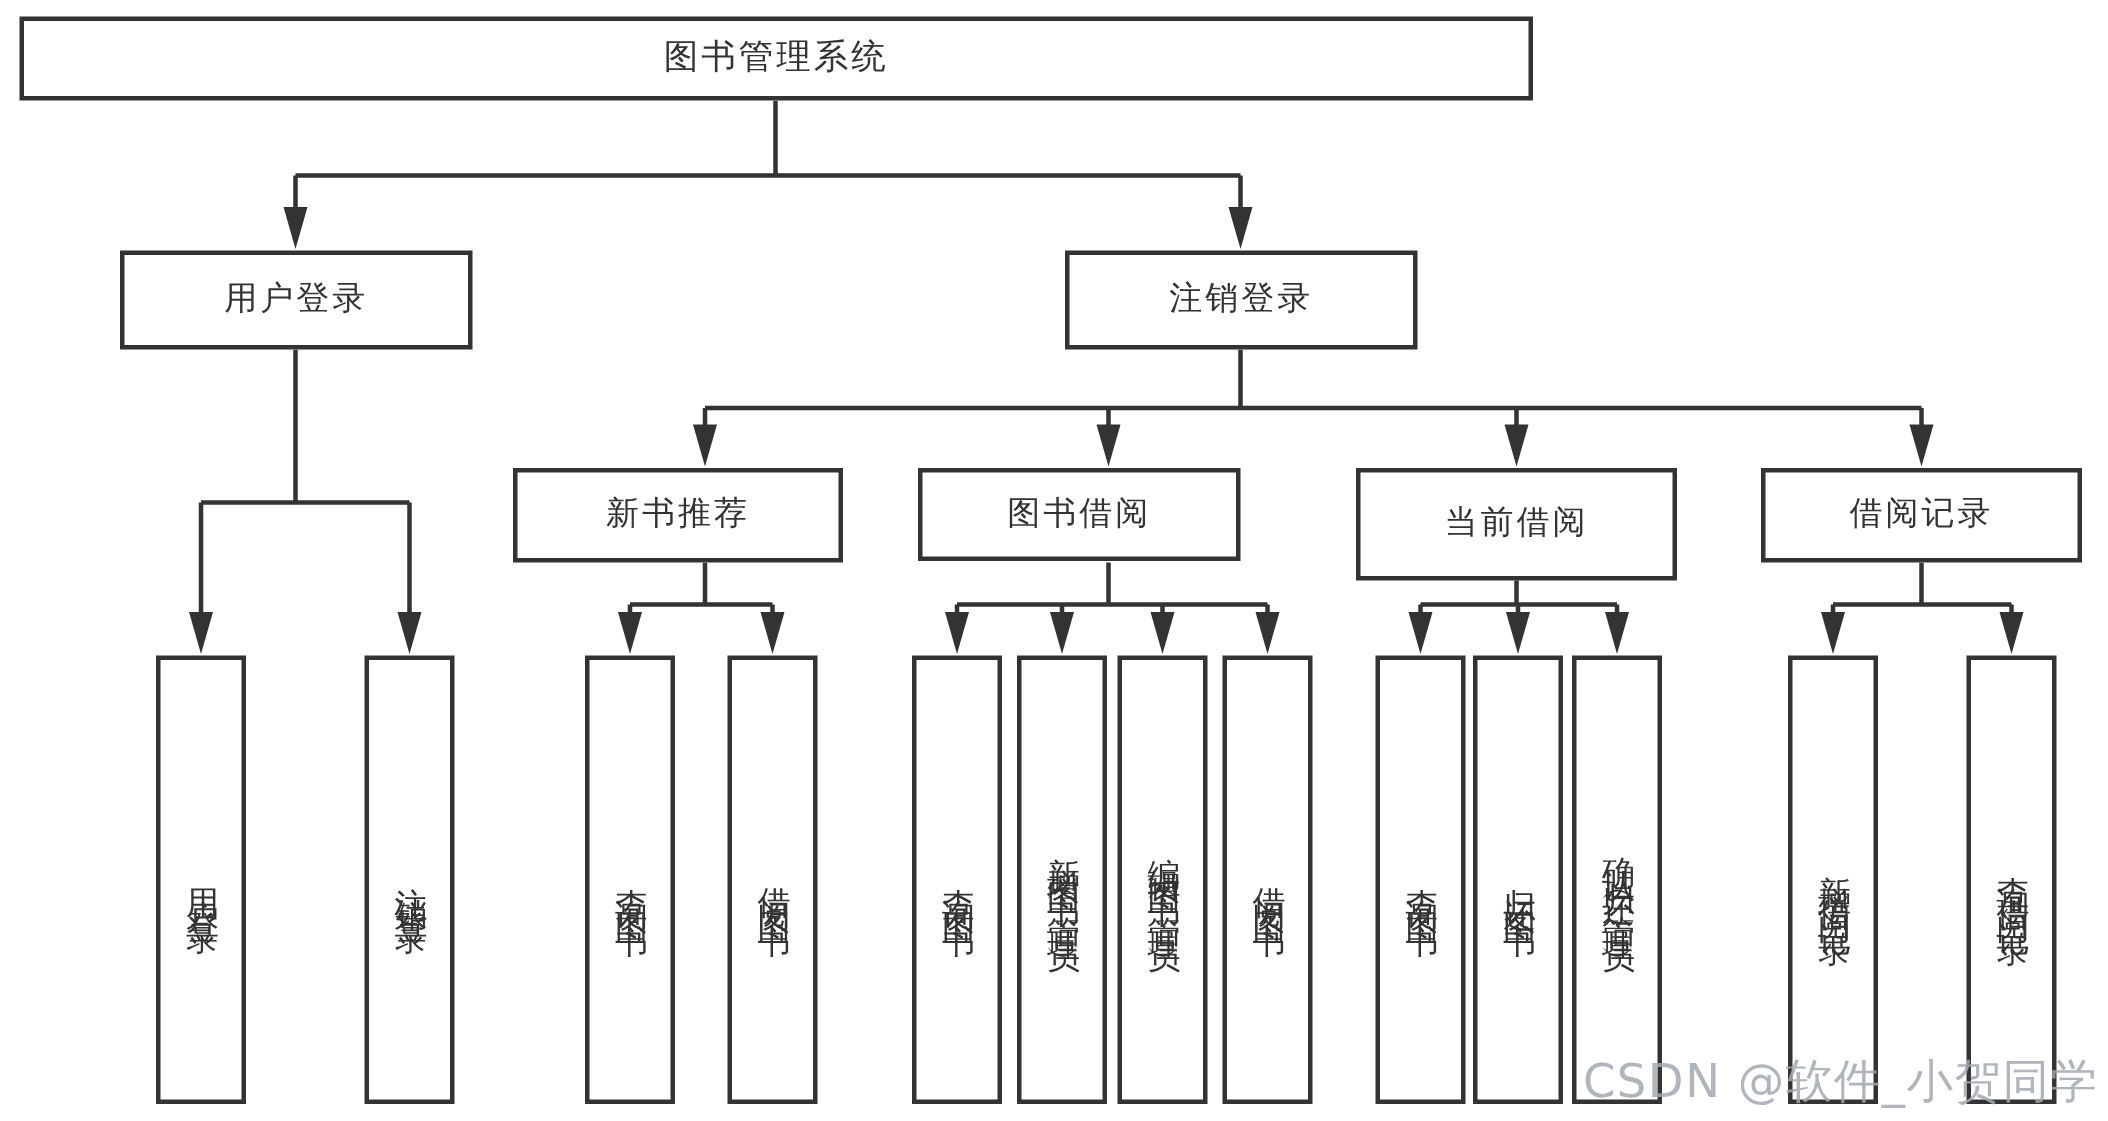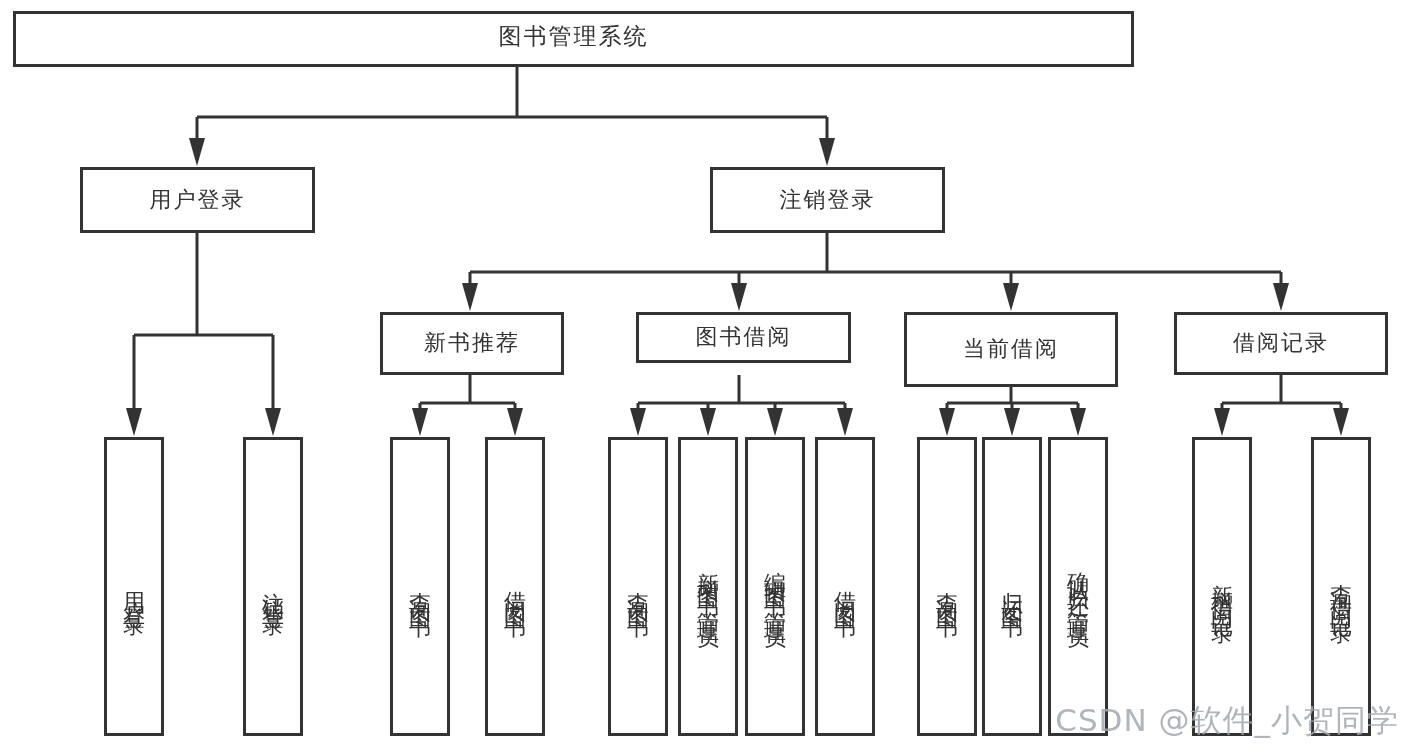--- a/index.html
+++ b/index.html
@@ -92,27 +92,27 @@
       <polygon points="775,436 767,408 783,408"></polygon>
       <polygon points="845,436 837,408 853,408"></polygon>
       <polygon points="947,436 939,408 955,408"></polygon>
       <polygon points="1012,436 1004,408 1020,408"></polygon>
       <polygon points="1078,436 1070,408 1086,408"></polygon>
       <polygon points="1222,436 1214,408 1230,408"></polygon>
       <polygon points="1341,436 1333,408 1349,408"></polygon>
     </g>
   </svg>
 
-  <div class="node hnode root-node" style="left:13px; top:11px; width:1121px; height:56px;font-family:Liberation Mono, monospace;">图书管理系统</div>
+  <div class="node hnode root-node" style="left:13px; top:11px; width:1009px; height:56px;">图书管理系统</div>
 
   <div class="node hnode" style="left:80px; top:167px; width:235px; height:66px;">用户登录</div>
   <div class="node hnode" style="left:710px; top:167px; width:235px; height:66px;">注销登录</div>
 
-  <div class="node hnode" style="left:380px; top:312px; width:184px; height:63px;">新书推荐</div>
-  <div class="node hnode" style="left:636px; top:312px; width:215px; height:51px;">图书借阅</div>
+  <div class="node hnode" style="left:342px; top:312px; width:220px; height:63px;">新书推荐</div>
+  <div class="node hnode" style="left:612px; top:312px; width:215px; height:62px;">图书借阅</div>
   <div class="node hnode" style="left:904px; top:312px; width:214px; height:75px;">当前借阅</div>
   <div class="node hnode" style="left:1174px; top:312px; width:214px; height:63px;">借阅记录</div>
 
   <div class="node vnode" style="left:104px; top:437px; width:60px; height:299px;">用户登录</div>
   <div class="node vnode" style="left:243px; top:437px; width:60px; height:299px;">注销登录</div>
 
   <div class="node vnode" style="left:390px; top:437px; width:60px; height:299px;">查询图书</div>
   <div class="node vnode" style="left:485px; top:437px; width:60px; height:299px;">借阅图书</div>
 
   <div class="node vnode" style="left:608px; top:437px; width:60px; height:299px;">查询图书</div>

